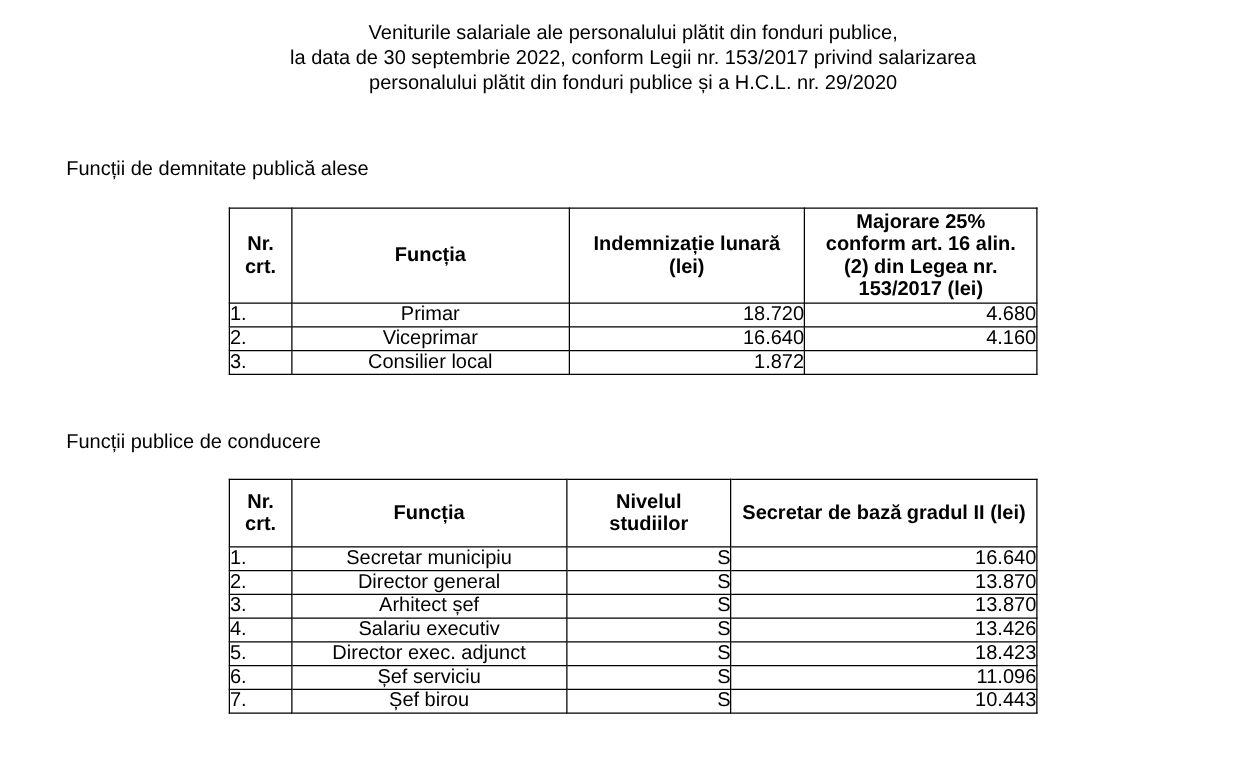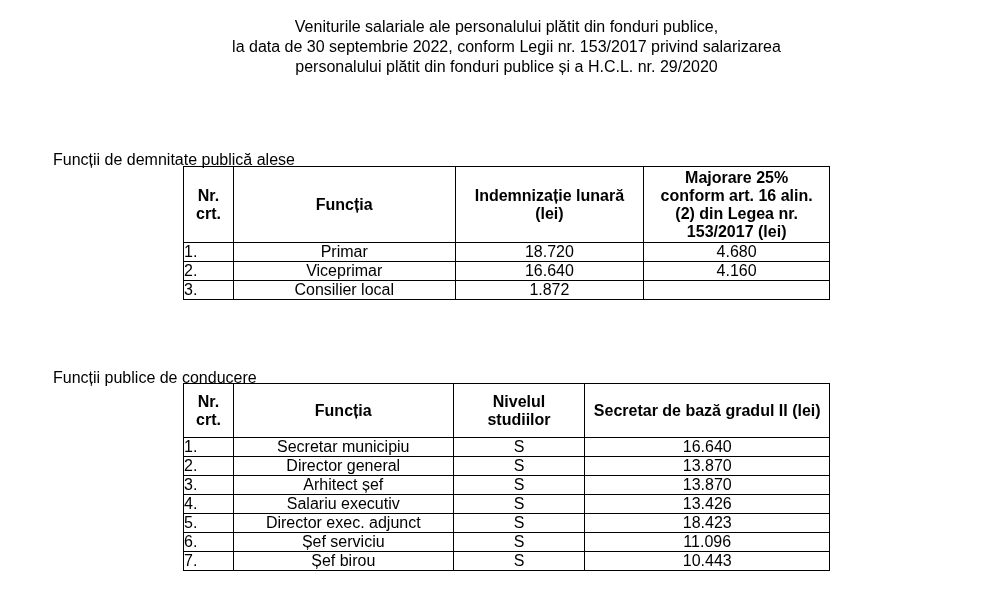--- a/index.html
+++ b/index.html
@@ -22,42 +22,41 @@
     width: 1013px;
     text-align: center;
     font-size: 16px;
     line-height: 20px;
   }
   .section-heading {
     position: absolute;
     left: 53px;
     font-size: 16px;
     line-height: 20px;
-    margin-top: 24px;
   }
   table.doc {
     position: absolute;
     left: 183px;
     border-collapse: collapse;
     font-size: 16px;
   }
   table.doc td, table.doc th {
     border: 1.5px solid #000;
     padding: 0 0 0 0;
     line-height: 18px;
     height: 18px;
   }
   table.doc th {
     font-weight: bold;
     text-align: center;
     vertical-align: middle;
   }
   td.num { text-align: left; padding-left: 10px; }
   td.name { text-align: center; padding-left: 8px; }
-  td.center { text-align: center; }
+  td.center { text-align: right; }
   th.nr { text-align: center; }
 </style>
 </head>
 <body>
 
 <div class="title">
   <div>Veniturile salariale ale personalului plătit din fonduri publice,</div>
   <div>la data de 30 septembrie 2022, conform Legii nr. 153/2017 privind salarizarea</div>
   <div>personalului plătit din fonduri publice și a H.C.L. nr. 29/2020</div>
 </div>

